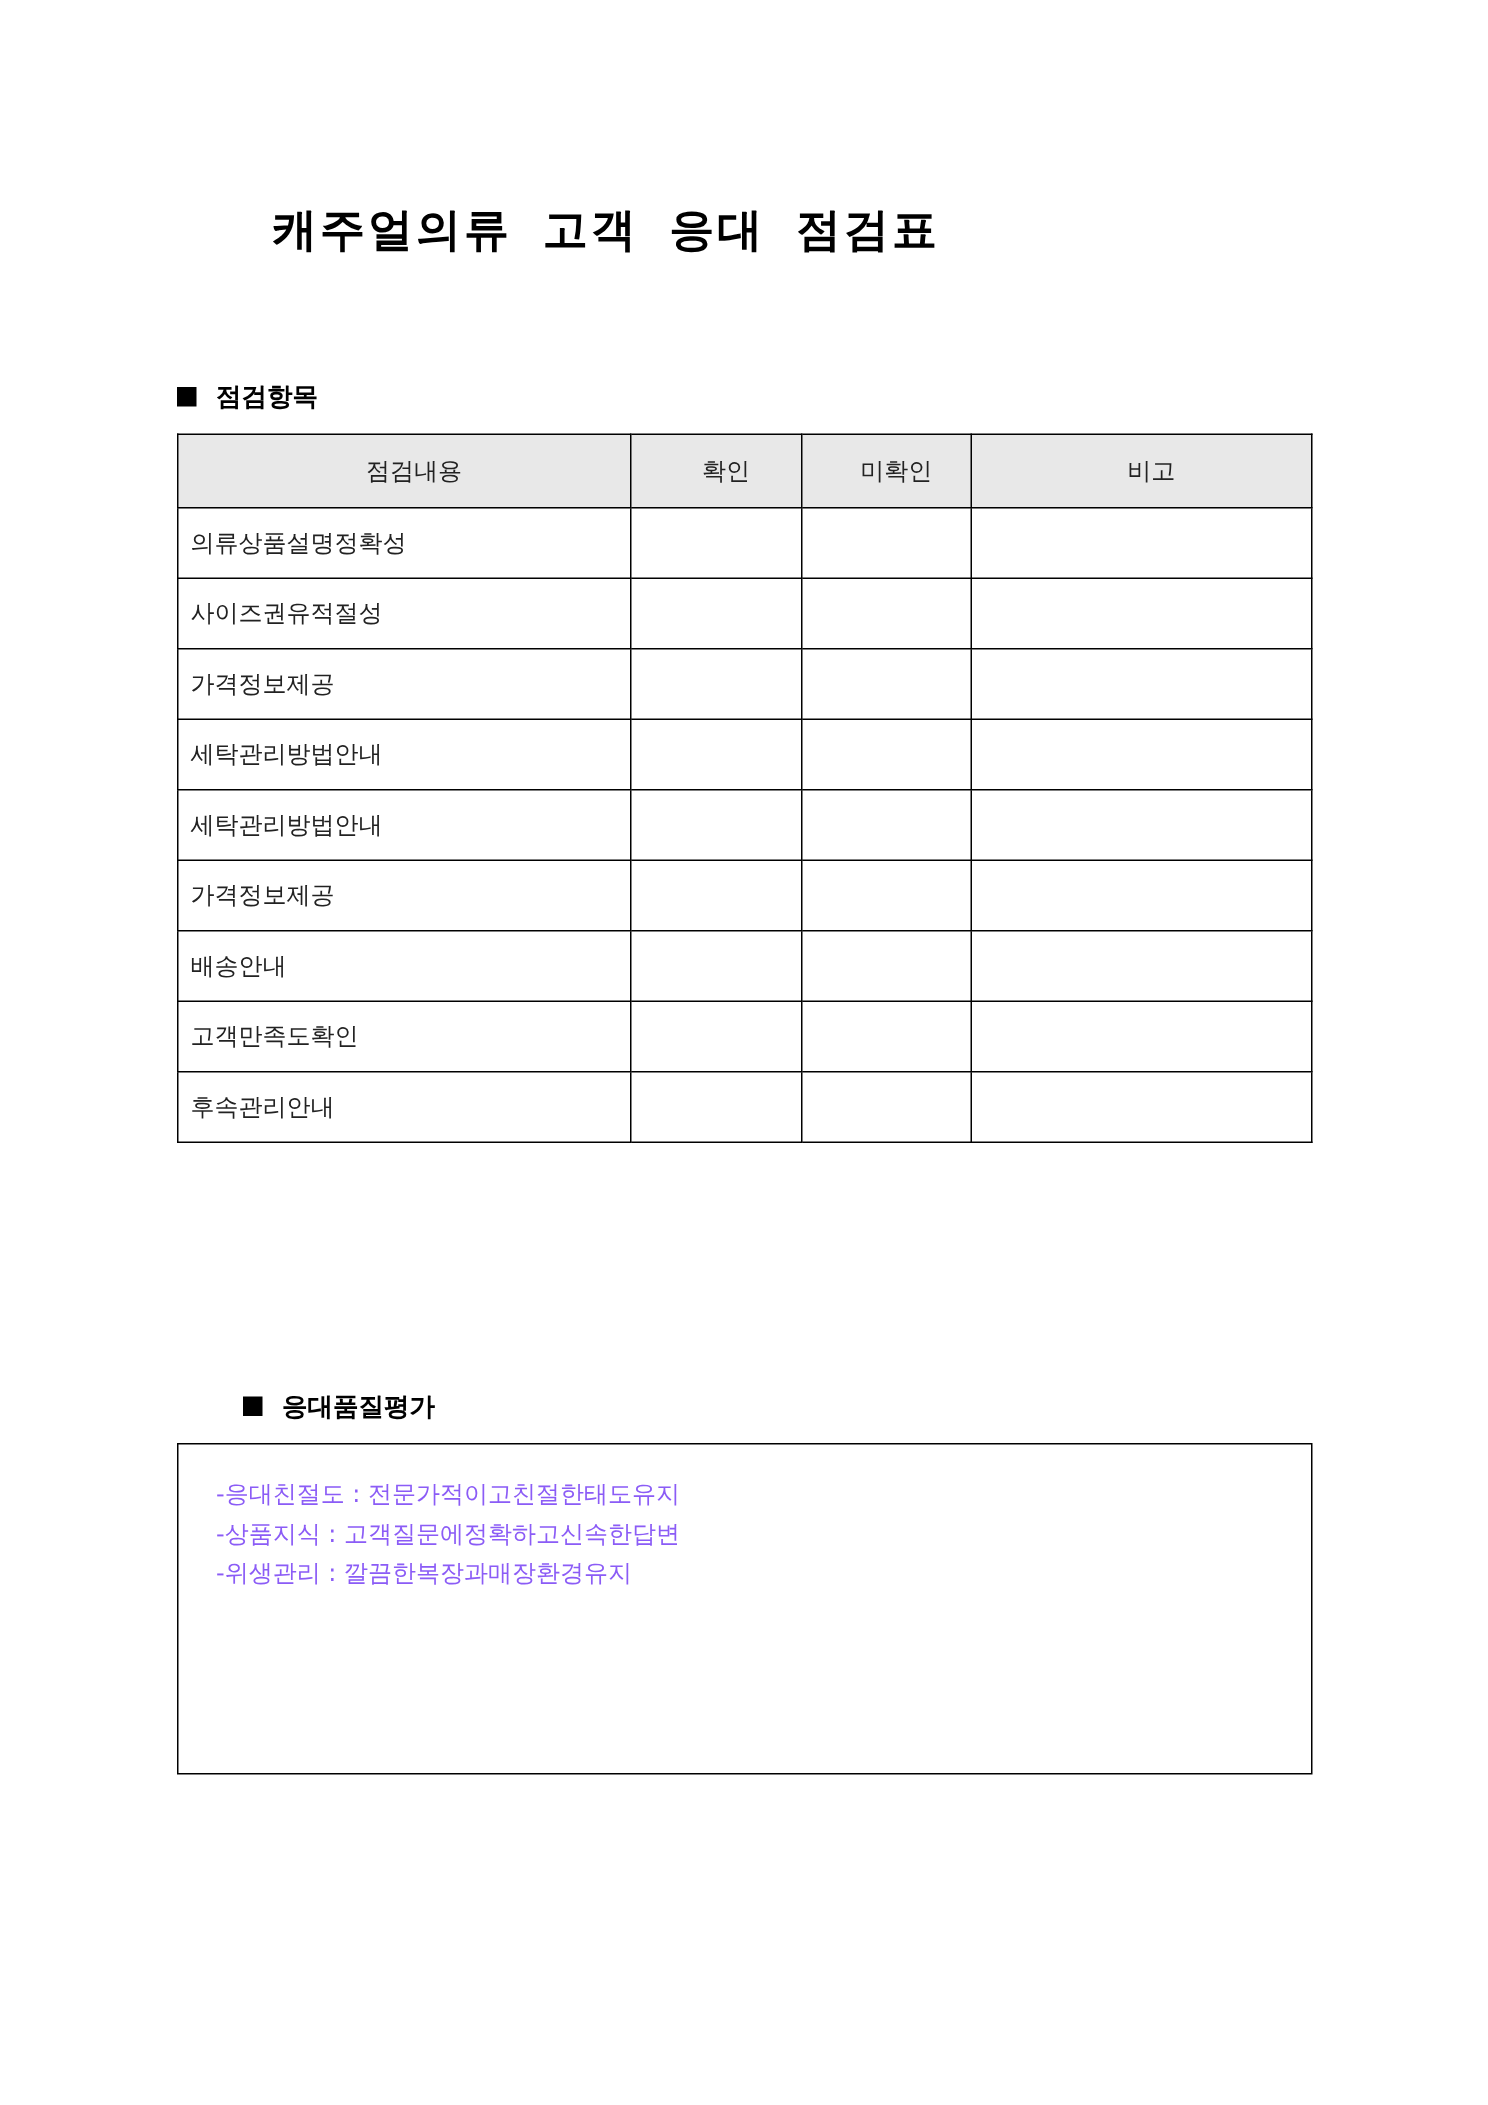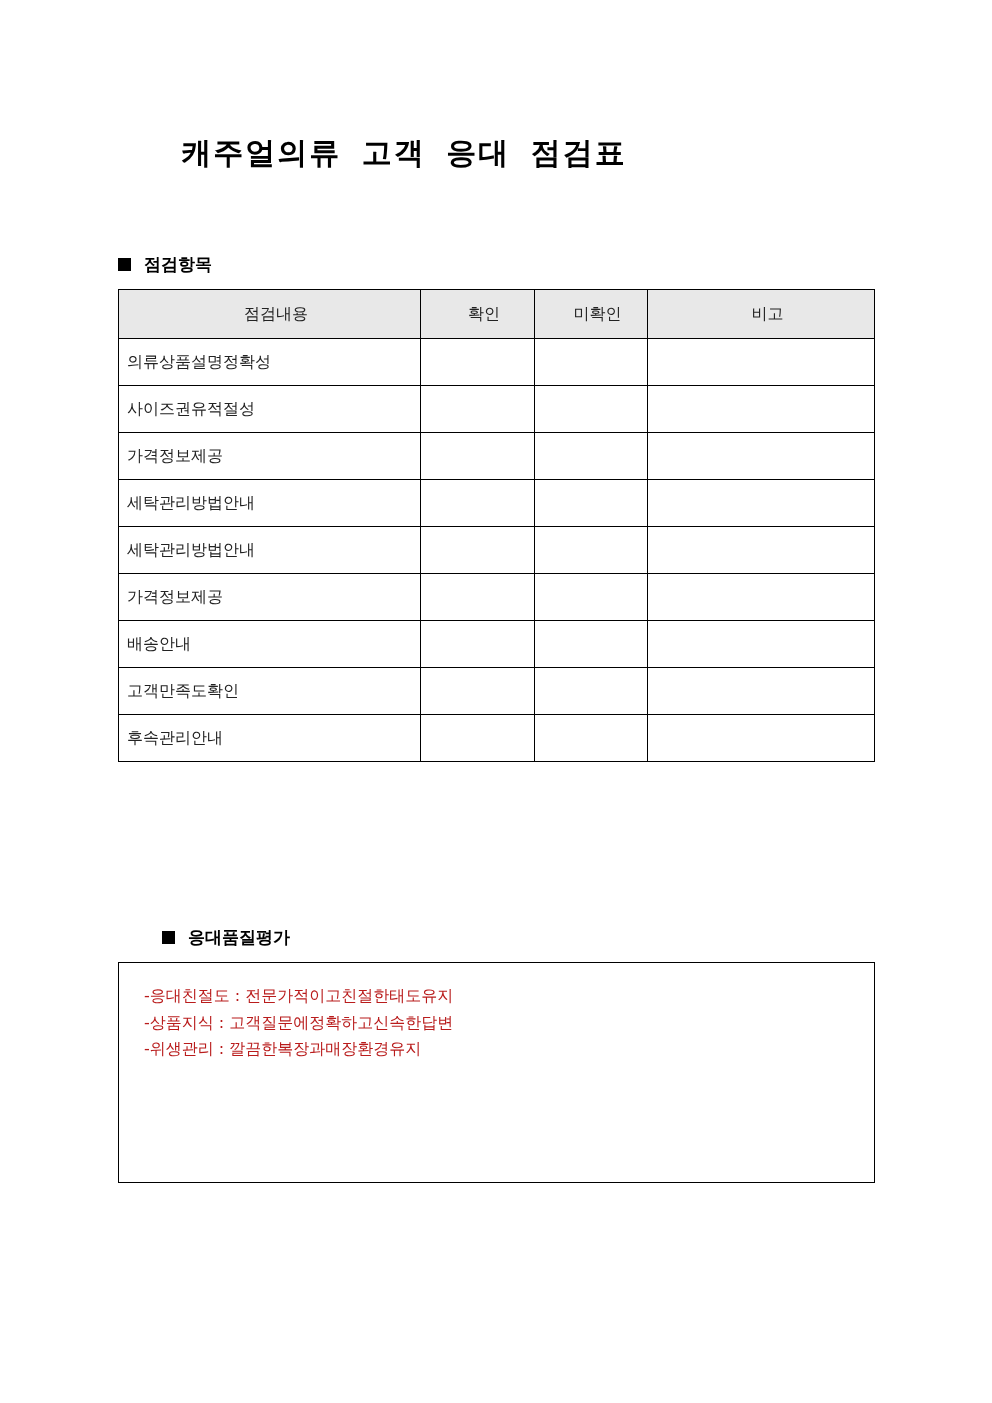--- a/index.html
+++ b/index.html
@@ -39,21 +39,21 @@
       height: 46px; padding: 0 0 0 8px; text-align: left; margin-top: 40px;
     }
     table.check td.blank { padding: 0; }
     .eval-box {
       position: absolute; left: 118px; top: 962px;
       width: 755px; height: 219px; border: 1px solid #000;
       box-sizing: content-box;
     }
     .eval-box .lines {
       position: absolute; left: 25px; top: 20px;
-      font-size: 16px; line-height: 26.5px; color: #b91c1c;
+      font-size: 16px; line-height: 26.5px; color: #8b5cf6;
     }
   </style>
 </head>
 <body>
 
 <div class="title">캐주얼의류 고객 응대 점검표</div>
 
 <div class="section-heading" id="h1">
   <span class="square"></span>
   <span>점검항목</span>

